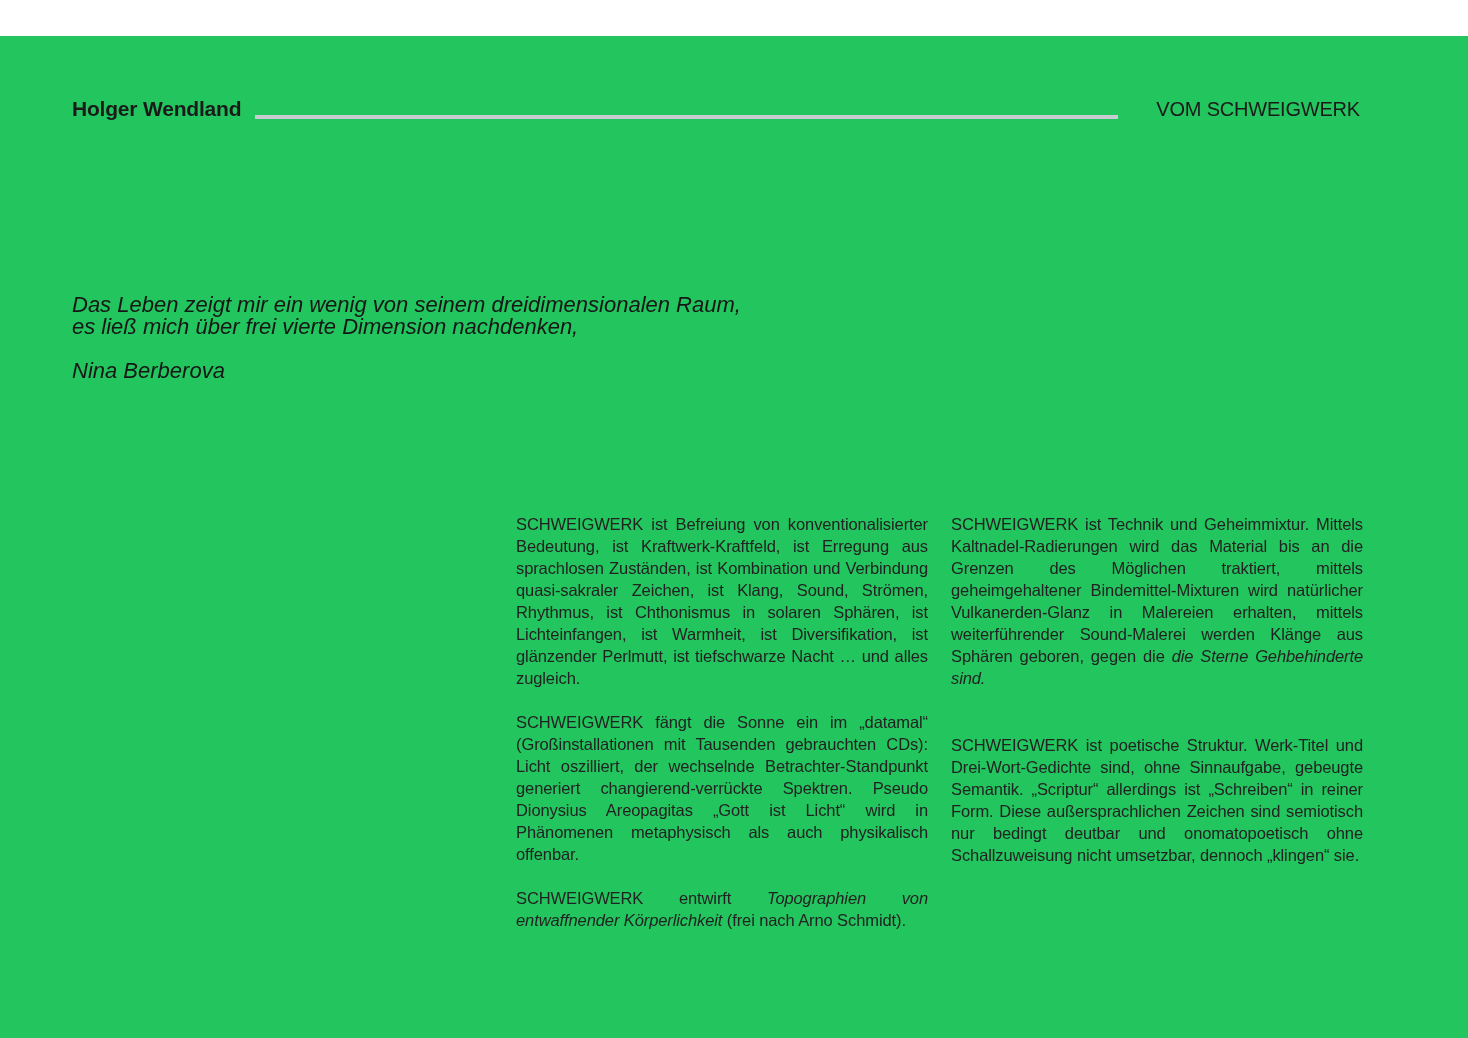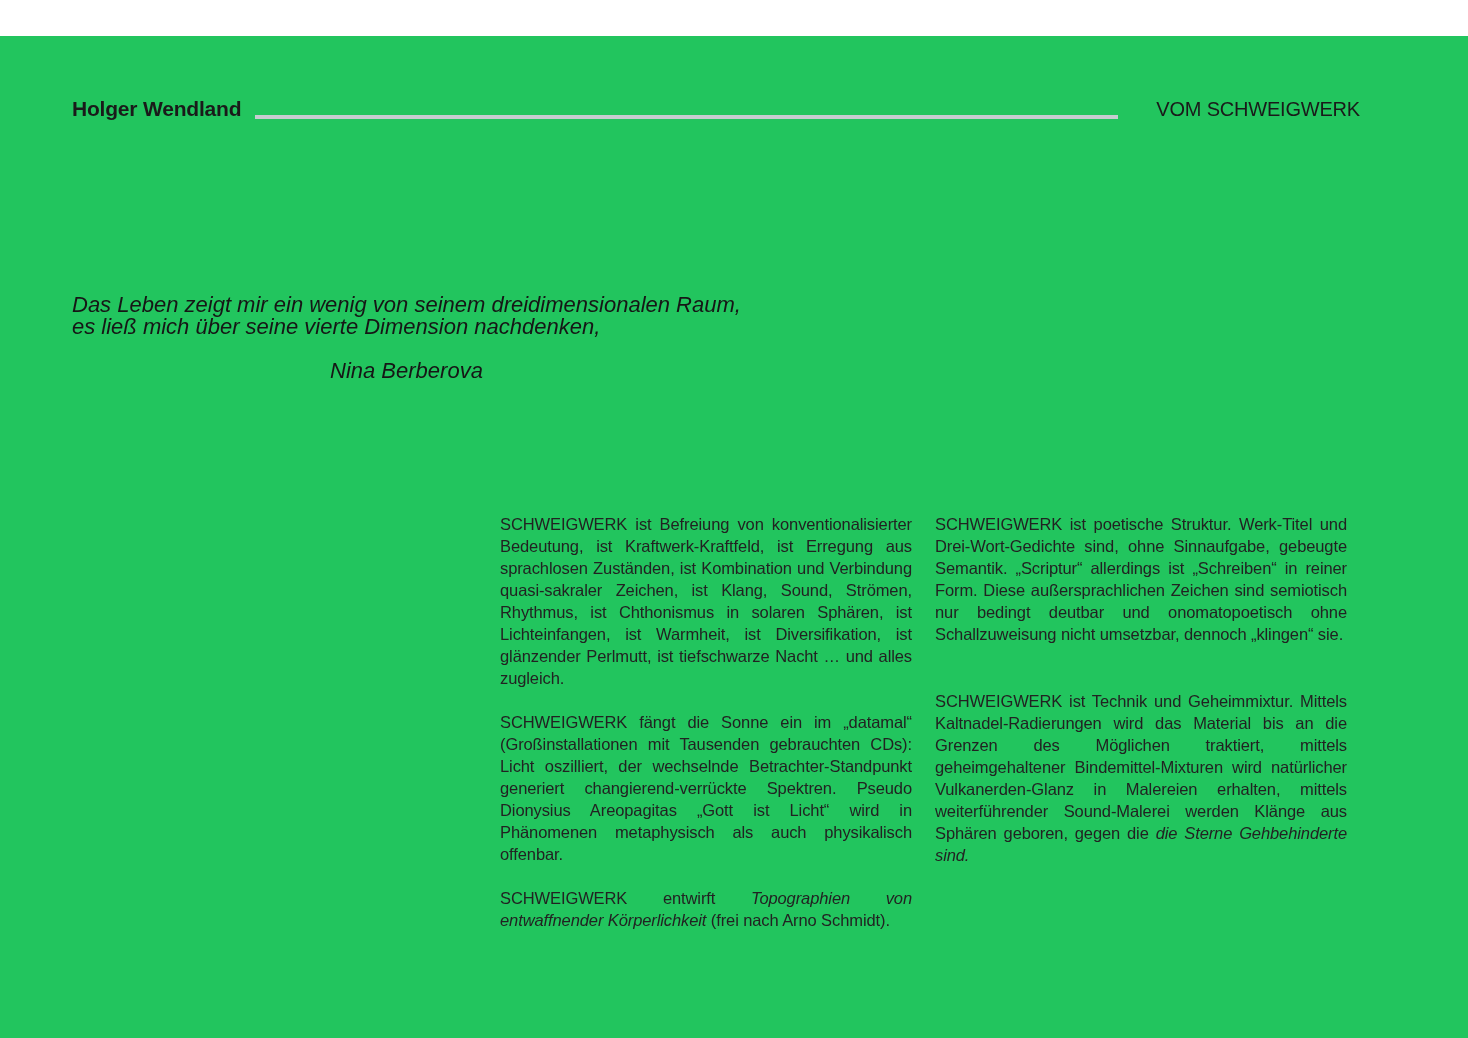--- a/index.html
+++ b/index.html
@@ -52,26 +52,25 @@
     position: absolute;
     left: 72px;
     top: 258px;
     font-style: italic;
     font-size: 22px;
     line-height: 22px;
     color: #161616;
   }
   .attribution {
     margin-top: 22px;
-    text-align: center;
   }
   
   .columns {
     position: absolute;
-    left: 500px;
+    left: 516px;
     top: 477px;
     width: 851px;
     display: flex;
     gap: 23px;
   }
   .column {
     width: 412px;
     font-size: 16.5px;
     line-height: 22px;
     letter-spacing: -0.1px;
@@ -91,29 +90,29 @@
 <div class="page">
 
   <header class="header">
     <span class="author">Holger Wendland</span>
     <span class="rule" style="background: rgb(199, 204, 209);"></span>
     <span class="title">VOM SCHWEIGWERK</span>
   </header>
 
   <section class="epigraph">
     <div class="epigraph-line">Das Leben zeigt mir ein wenig von seinem dreidimensionalen Raum,</div>
-    <div class="epigraph-line">es ließ mich über seine vierte Dimension nachdenken,</div>
+    <div class="epigraph-line">es ließ mich über frei vierte Dimension nachdenken,</div>
     <div class="attribution">Nina Berberova</div>
   </section>
 
   <section class="columns">
     <div class="column" data-col="0">
         <p class="para">SCHWEIGWERK ist Befreiung von konventionalisierter Bedeutung, ist Kraftwerk-Kraftfeld, ist Erregung aus sprachlosen Zuständen, ist Kombination und Verbindung quasi-sakraler Zeichen, ist Klang, Sound, Strömen, Rhythmus, ist Chthonismus in solaren Sphären, ist Lichteinfangen, ist Warmheit, ist Diversifikation, ist glänzender Perlmutt, ist tiefschwarze Nacht … und alles zugleich.</p>
         <p class="para">SCHWEIGWERK fängt die Sonne ein im „datamal“ (Großinstallationen mit Tausenden gebrauchten CDs): Licht oszilliert, der wechselnde Betrachter-Standpunkt generiert changierend-verrückte Spektren. Pseudo Dionysius Areopagitas „Gott ist Licht“ wird in Phänomenen metaphysisch als auch physikalisch offenbar.</p>
         <p class="para">SCHWEIGWERK entwirft <i>Topographien von entwaffnender Körperlichkeit</i> (frei nach Arno Schmidt).</p>
       </div>
     <div class="column" data-col="1">
+        <p class="para">SCHWEIGWERK ist Technik und Geheimmixtur. Mittels Kaltnadel-Radierungen wird das Material bis an die Grenzen des Möglichen traktiert, mittels geheimgehaltener Bindemittel-Mixturen wird natürlicher Vulkanerden-Glanz in Malereien erhalten, mittels weiterführender Sound-Malerei werden Klänge aus Sphären geboren, gegen die <i>die Sterne Gehbehinderte sind.</i></p>
         <p class="para">SCHWEIGWERK ist poetische Struktur. Werk-Titel und Drei-Wort-Gedichte sind, ohne Sinnaufgabe, gebeugte Semantik. „Scriptur“ allerdings ist „Schreiben“ in reiner Form. Diese außersprachlichen Zeichen sind semiotisch nur bedingt deutbar und onomatopoetisch ohne Schallzuweisung nicht umsetzbar, dennoch „klingen“ sie.</p>
-        <p class="para">SCHWEIGWERK ist Technik und Geheimmixtur. Mittels Kaltnadel-Radierungen wird das Material bis an die Grenzen des Möglichen traktiert, mittels geheimgehaltener Bindemittel-Mixturen wird natürlicher Vulkanerden-Glanz in Malereien erhalten, mittels weiterführender Sound-Malerei werden Klänge aus Sphären geboren, gegen die <i>die Sterne Gehbehinderte sind.</i></p>
       </div>
   </section>
 
 </div>
 
 </body></html>

